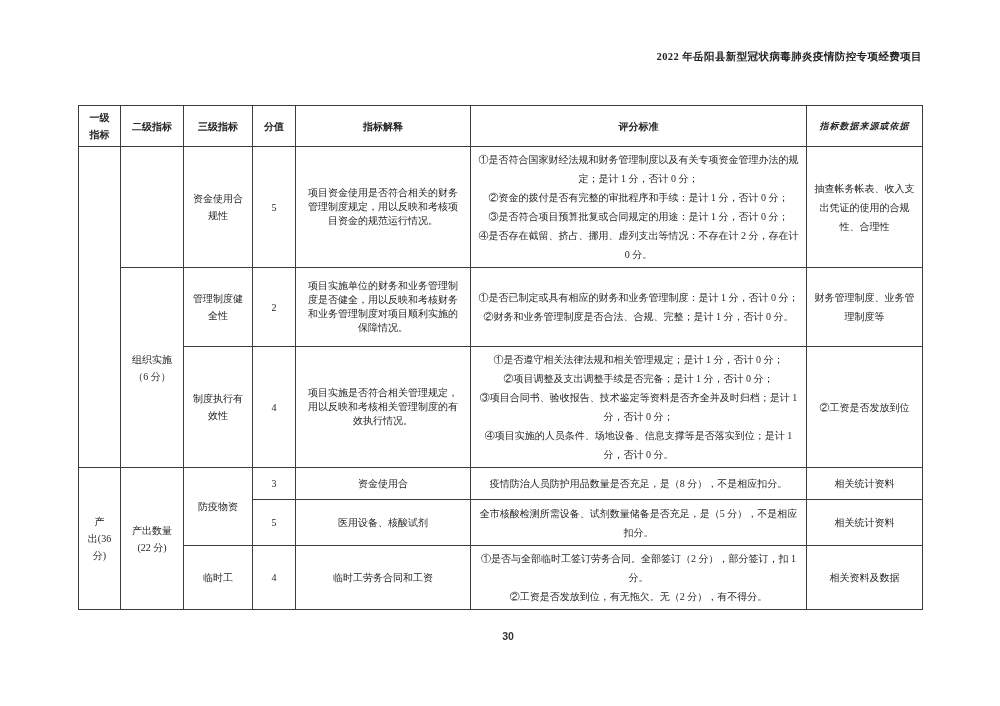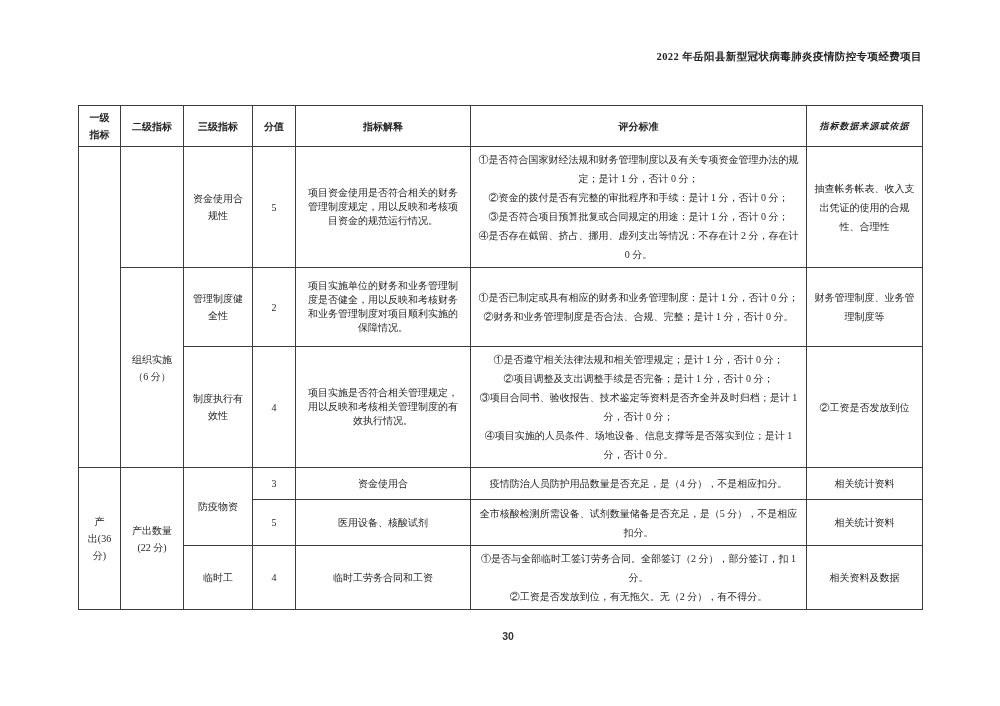--- a/index.html
+++ b/index.html
@@ -137,21 +137,21 @@
 
       <tr style="height:32px">
         <td rowspan="3" class="prelines">产
 出(36
 分)</td>
         <td rowspan="3" class="prelines">产出数量
 (22 分)</td>
         <td rowspan="2">防疫物资</td>
         <td class="score">3</td>
         <td class="expl">资金使用合</td>
-        <td class="criteria">疫情防治人员防护用品数量是否充足，是（4 分），不是相应扣分。</td>
+        <td class="criteria">疫情防治人员防护用品数量是否充足，是（8 分），不是相应扣分。</td>
         <td class="source">相关统计资料</td>
       </tr>
 
       <tr style="height:46px">
         <td class="score">5</td>
         <td class="expl">医用设备、核酸试剂</td>
         <td class="criteria">全市核酸检测所需设备、试剂数量储备是否充足，是（5 分），不是相应扣分。</td>
         <td class="source">相关统计资料</td>
       </tr>
 

